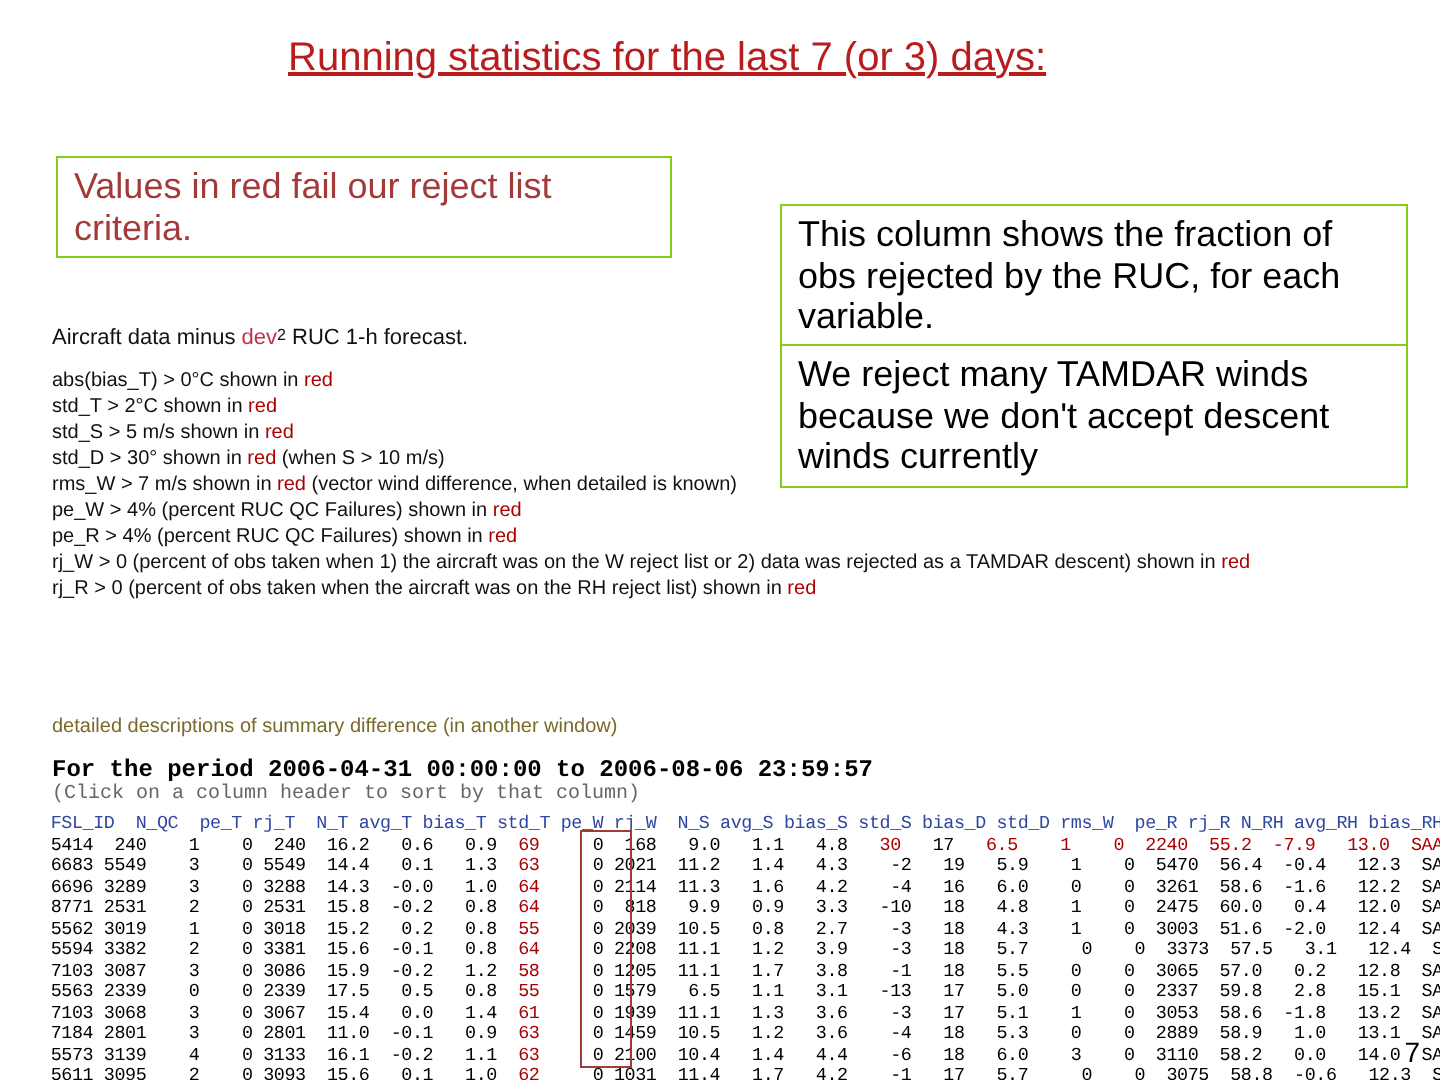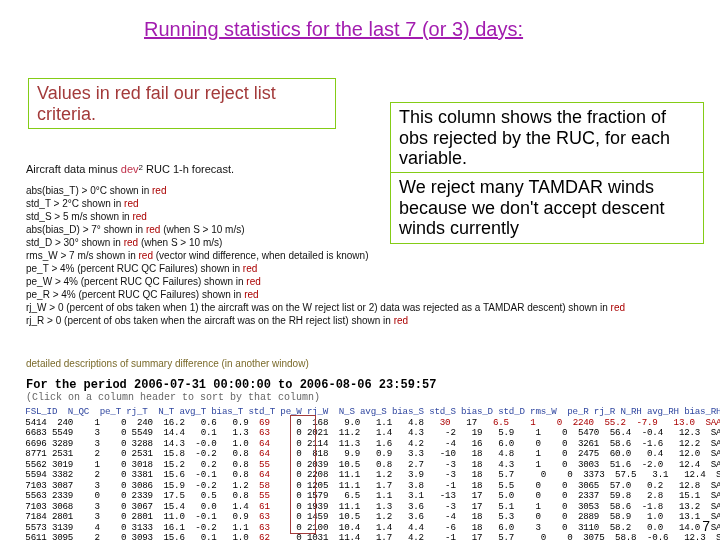--- a/index.html
+++ b/index.html
@@ -1,16 +1,16 @@
 <!DOCTYPE html>
 <html><head>
 <meta charset="utf-8">
 <style>
   html,body{margin:0;padding:0;width:720px;height:540px;background:#fff;font-family:"Helvetica Neue",Arial,sans-serif;color:#000;position:relative;overflow:hidden}
-  .title{position:absolute;left:144px;top:18px;font-size:20px;color:#a21caf;text-decoration:underline}
+  .title{position:absolute;left:144px;top:18px;font-size:20px;color:#b91c1c;text-decoration:underline}
   .box{position:absolute;border:1px solid #84cc16;background:#fff;padding:4px 8px;font-size:18px;line-height:1.15}
   .box.red{color:#a33a3a}
   .box.black{color:#000}
   #box1{left:28px;top:78px;width:290px}
   #box2{left:390px;top:102px;width:296px}
   #box3{left:390px;top:172px;width:296px}
   .caption{position:absolute;left:26px;top:163px;font-size:11px;color:#111}
   .caption sup{font-size:8px;vertical-align:top}
   .criteria{position:absolute;left:26px;top:184px;font-size:10px;line-height:1.3;color:#111}
   .criteria span.hl{color:#a00}
@@ -34,32 +34,30 @@
 <div id="box3" class="box black">We reject many TAMDAR winds because we don't accept descent winds currently</div>
 
 <div class="caption">
   <span>Aircraft data minus </span><span style="color:#c0304a">dev</span><sup>2</sup><span> RUC 1-h forecast.</span>
 </div>
 
 <div class="criteria" id="criteria">
     <div><span>abs(bias_T) &gt; 0°C shown in </span><span class="hl">red</span></div>
     <div><span>std_T &gt; 2°C shown in </span><span class="hl">red</span></div>
     <div><span>std_S &gt; 5 m/s shown in </span><span class="hl">red</span></div>
-    <div><span>abs(bias_D) &gt; 7° shown in </span><span class="hl">red</span><span> (when S &gt; 10 m/s)</span></div>
     <div><span>std_D &gt; 30° shown in </span><span class="hl">red</span><span> (when S &gt; 10 m/s)</span></div>
     <div><span>rms_W &gt; 7 m/s shown in </span><span class="hl">red</span><span> (vector wind difference, when detailed is known)</span></div>
-    <div><span>pe_T &gt; 4% (percent RUC QC Failures) shown in </span><span class="hl">red</span></div>
     <div><span>pe_W &gt; 4% (percent RUC QC Failures) shown in </span><span class="hl">red</span></div>
     <div><span>pe_R &gt; 4% (percent RUC QC Failures) shown in </span><span class="hl">red</span></div>
     <div><span>rj_W &gt; 0 (percent of obs taken when 1) the aircraft was on the W reject list or 2) data was rejected as a TAMDAR descent) shown in </span><span class="hl">red</span></div>
     <div><span>rj_R &gt; 0 (percent of obs taken when the aircraft was on the RH reject list) shown in </span><span class="hl">red</span></div>
   </div>
 
 <div class="detail">detailed descriptions of summary difference (in another window)</div>
-<div class="period">For the period 2006-07-31 00:00:00 to 2006-08-06 23:59:57</div>
+<div class="period">For the period 2006-04-31 00:00:00 to 2006-08-06 23:59:57</div>
 <div class="hint">(Click on a column header to sort by that column)</div>
 
 <div class="hdr"> FSL_ID  N_QC  pe_T rj_T  N_T avg_T bias_T std_T pe_W rj_W  N_S avg_S bias_S std_S bias_D std_D rms_W  pe_R rj_R N_RH avg_RH bias_RH std_RH model</div>
 <div class="tbl" id="tbl"><div><span> 5414  240    1    0  240  16.2   0.6   0.9 </span><span class="red"> 69 </span><span>    0  168   9.0   1.1   4.8 </span><span class="red">  30 </span><span>  17 </span><span class="red">  6.5    1    0  2240  55.2  -7.9   13.0  SAAB-340</span></div><div><span> 6683 5549    3    0 5549  14.4   0.1   1.3 </span><span class="red"> 63 </span><span>    0 2021  11.2   1.4   4.3    -2   19   5.9    1    0  5470  56.4  -0.4   12.3  SAAB-340</span></div><div><span> 6696 3289    3    0 3288  14.3  -0.0   1.0 </span><span class="red"> 64 </span><span>    0 2114  11.3   1.6   4.2    -4   16   6.0    0    0  3261  58.6  -1.6   12.2  SAAB-340</span></div><div><span> 8771 2531    2    0 2531  15.8  -0.2   0.8 </span><span class="red"> 64 </span><span>    0  818   9.9   0.9   3.3   -10   18   4.8    1    0  2475  60.0   0.4   12.0  SAAB-340</span></div><div><span> 5562 3019    1    0 3018  15.2   0.2   0.8 </span><span class="red"> 55 </span><span>    0 2039  10.5   0.8   2.7    -3   18   4.3    1    0  3003  51.6  -2.0   12.4  SAAB-340</span></div><div><span> 5594 3382    2    0 3381  15.6  -0.1   0.8 </span><span class="red"> 64 </span><span>    0 2208  11.1   1.2   3.9    -3   18   5.7     0    0  3373  57.5   3.1   12.4  SAAB-340</span></div><div><span> 7103 3087    3    0 3086  15.9  -0.2   1.2 </span><span class="red"> 58 </span><span>    0 1205  11.1   1.7   3.8    -1   18   5.5    0    0  3065  57.0   0.2   12.8  SAAB-340</span></div><div><span> 5563 2339    0    0 2339  17.5   0.5   0.8 </span><span class="red"> 55 </span><span>    0 1579   6.5   1.1   3.1   -13   17   5.0    0    0  2337  59.8   2.8   15.1  SAAB-340</span></div><div><span> 7103 3068    3    0 3067  15.4   0.0   1.4 </span><span class="red"> 61 </span><span>    0 1939  11.1   1.3   3.6    -3   17   5.1    1    0  3053  58.6  -1.8   13.2  SAAB-340</span></div><div><span> 7184 2801    3    0 2801  11.0  -0.1   0.9 </span><span class="red"> 63 </span><span>    0 1459  10.5   1.2   3.6    -4   18   5.3    0    0  2889  58.9   1.0   13.1  SAAB-340</span></div><div><span> 5573 3139    4    0 3133  16.1  -0.2   1.1 </span><span class="red"> 63 </span><span>    0 2100  10.4   1.4   4.4    -6   18   6.0    3    0  3110  58.2   0.0   14.0  SAAB-340</span></div><div><span> 5611 3095    2    0 3093  15.6   0.1   1.0 </span><span class="red"> 62 </span><span>    0 1031  11.4   1.7   4.2    -1   17   5.7     0    0  3075  58.8  -0.6   12.3  SAAB-340</span></div></div>
 
 <div id="rule-pew" class="rule"></div>
 
 <div class="pgnum">7</div>
 
 </body></html>

